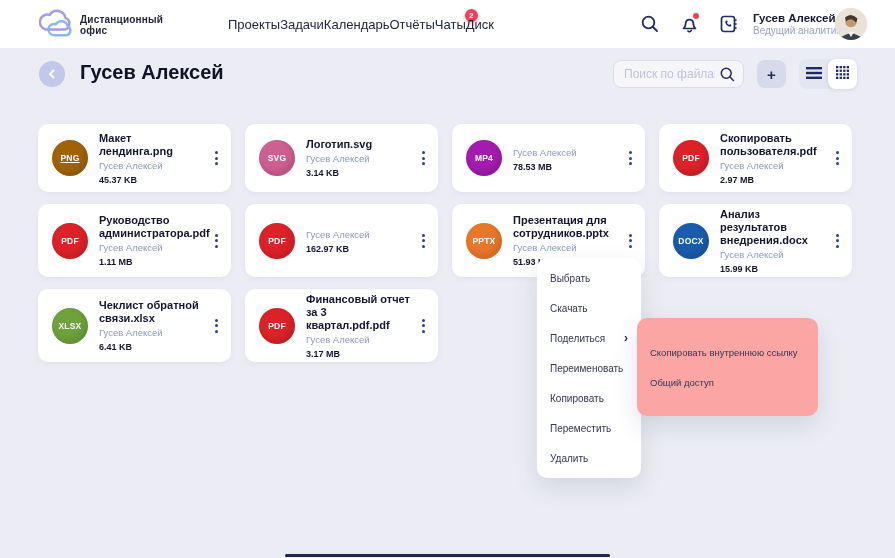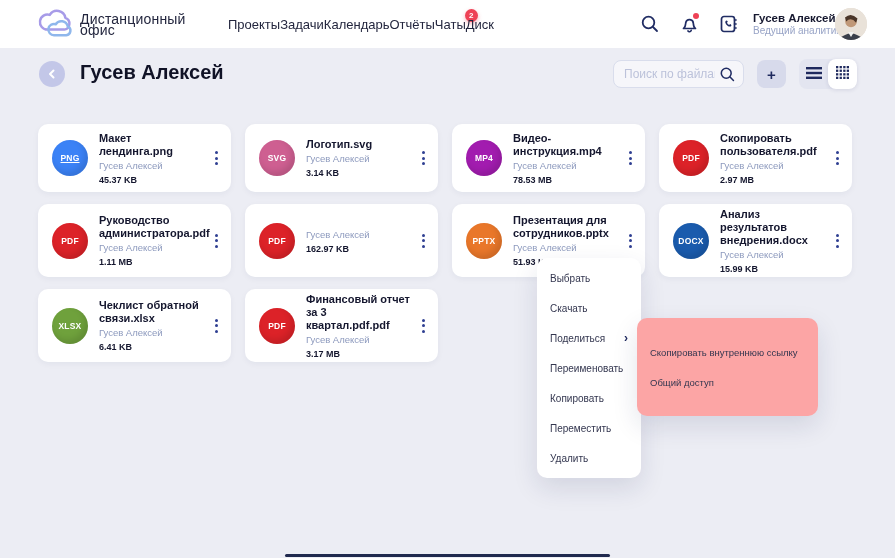--- a/index.html
+++ b/index.html
@@ -3,21 +3,21 @@
 <meta charset="utf-8">
 <style>
   * { margin:0; padding:0; box-sizing:border-box; }
   html,body { width:895px; height:558px; }
   body { font-family:"Liberation Sans", sans-serif; background:#ECEDF4; overflow:hidden; }
   .page { position:relative; width:895px; height:558px; background:#ECEDF4; overflow:hidden; }
 
   
   .navbar { position:absolute; top:0; left:0; width:895px; height:48px; background:#FFFFFF; }
   .logo { position:absolute; left:36px; top:7px; display:flex; align-items:center; gap:6px; }
-  .logo-text { font-size:14px; font-weight:normal; color:#23263E; line-height:11px; letter-spacing:.2px; }
+  .logo-text { font-size:10px; font-weight:bold; color:#23263E; line-height:11px; letter-spacing:.2px; }
   .nav-menu { position:absolute; left:228px; top:0; height:48px; display:flex; align-items:center; }
   .nav-item { position:relative; font-size:13px; color:#23263E; cursor:pointer; white-space:nowrap; }
   .nav-badge { position:absolute; top:-8px; right:-12px; width:13px; height:13px; border-radius:50%;
                background:#EE4256; color:#fff; font-size:8px; font-weight:bold;
                display:flex; align-items:center; justify-content:center; box-shadow:0 2px 4px rgba(238,66,86,.4); }
   .nav-icons { position:absolute; left:638px; top:0; height:48px; display:flex; align-items:center; gap:15px; }
   .nav-icon { position:relative; width:24px; height:24px; display:flex; align-items:center; justify-content:center; cursor:pointer; }
   .bell-dot { position:absolute; top:1px; right:2px; width:6px; height:6px; border-radius:50%; background:#EE4256; }
   .user-block { position:absolute; left:753px; top:0; height:48px; display:flex; align-items:center; cursor:pointer; }
   .user-name { font-size:11.5px; font-weight:bold; color:#16182F; line-height:13px; }
@@ -206,21 +206,21 @@
               <rect x="7.2" y="10.7" width="2.3" height="2.3"></rect>
               <rect x="10.7" y="10.7" width="2.3" height="2.3"></rect>
           </g>
         </svg>
       </span>
     </div>
   </div>
 
   <div class="file-grid">
       <div class="file-card">
-    <span class="file-badge" style="background: #3b82f6; text-decoration: underline;">PNG</span>
+    <span class="file-badge" style="background: #a16207; text-decoration: underline;">PNG</span>
     <span class="file-info">
       <span class="file-name" style="display:block">Макет лендинга.png</span>
       <span class="file-owner" style="display:block">Гусев Алексей</span>
       <span class="file-size" style="display:block">45.37 KB</span>
     </span>
     <span class="kebab">
           <i></i>
           <i></i>
           <i></i>
         </span>
@@ -234,21 +234,20 @@
     </span>
     <span class="kebab">
           <i></i>
           <i></i>
           <i></i>
         </span>
   </div>
       <div class="file-card">
     <span class="file-badge" style="background: #a21caf; text-align: center;">MP4</span>
     <span class="file-info">
-      <span class="file-name" style="display:block">Видео-инструкция.mp4</span>
       <span class="file-owner" style="display:block">Гусев Алексей</span>
       <span class="file-size" style="display:block">78.53 MB</span>
     </span>
     <span class="kebab">
           <i></i>
           <i></i>
           <i></i>
         </span>
   </div>
       <div class="file-card">

